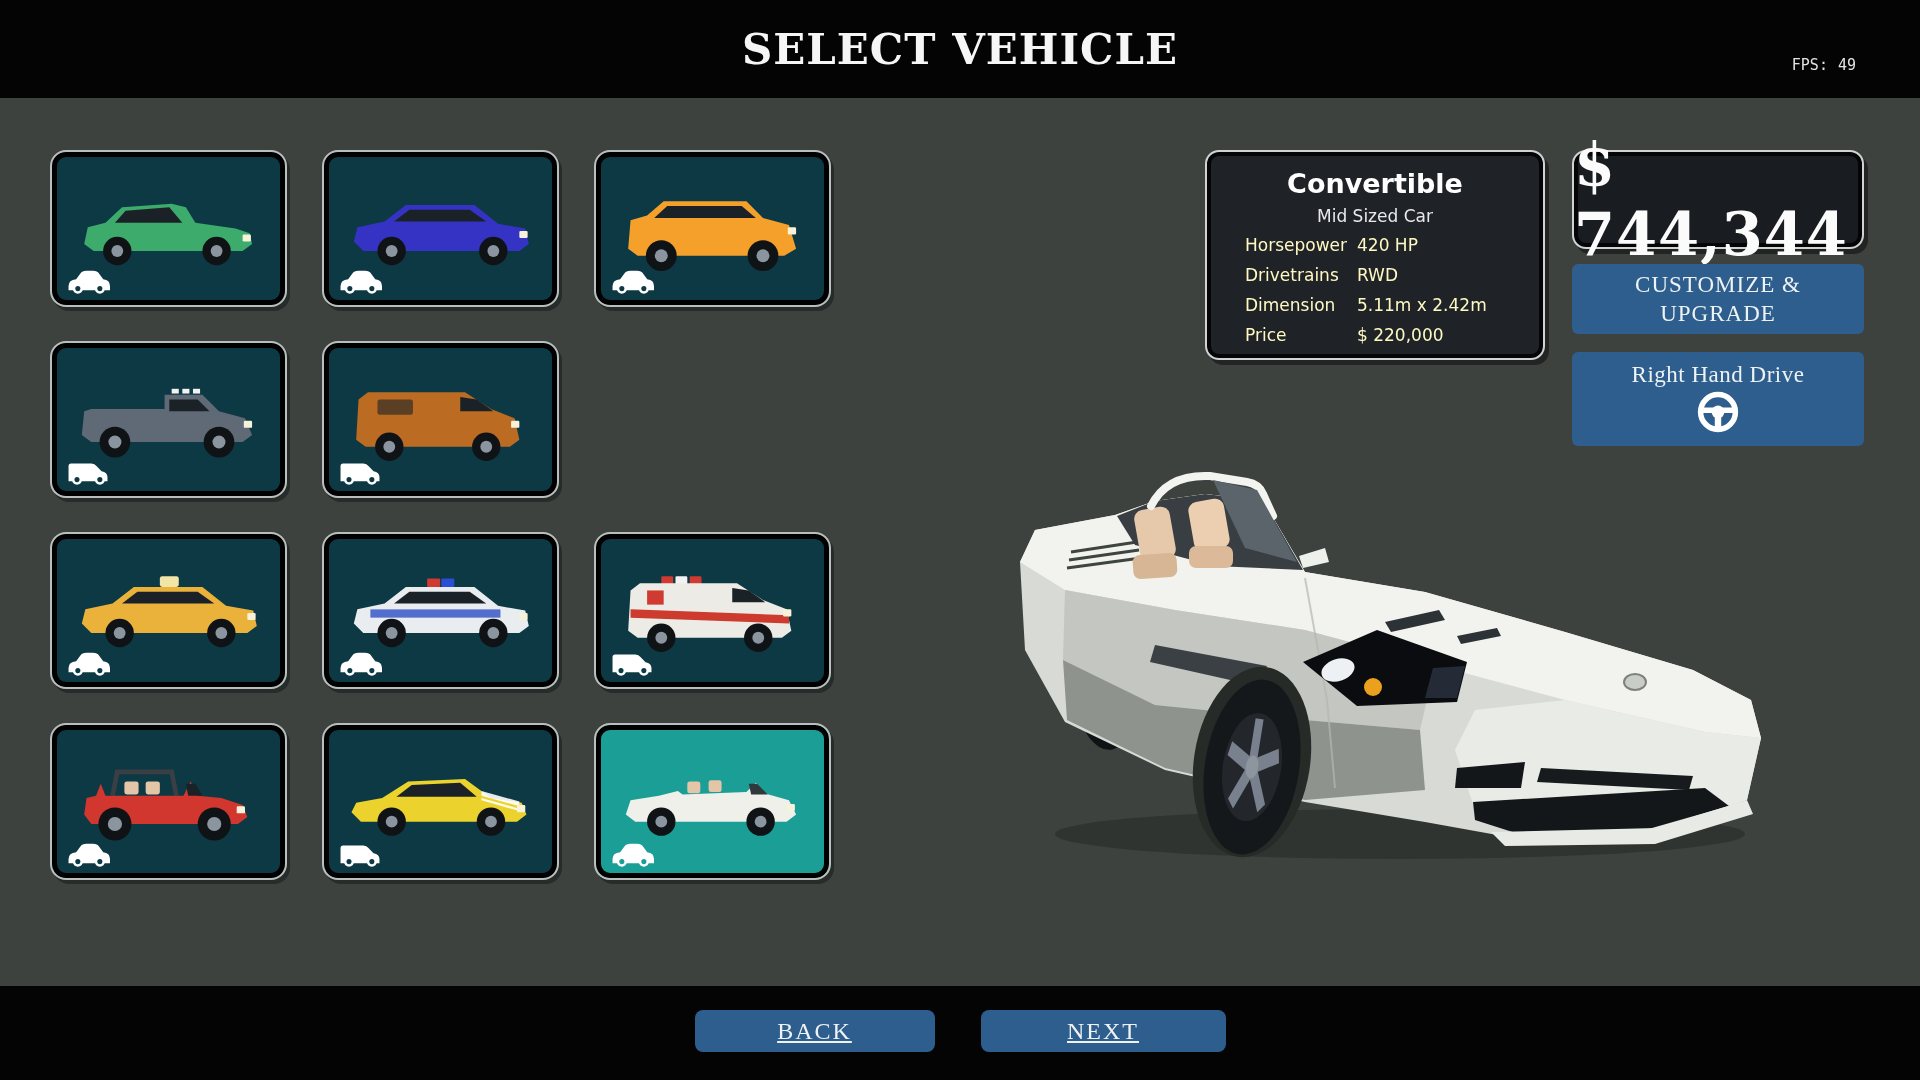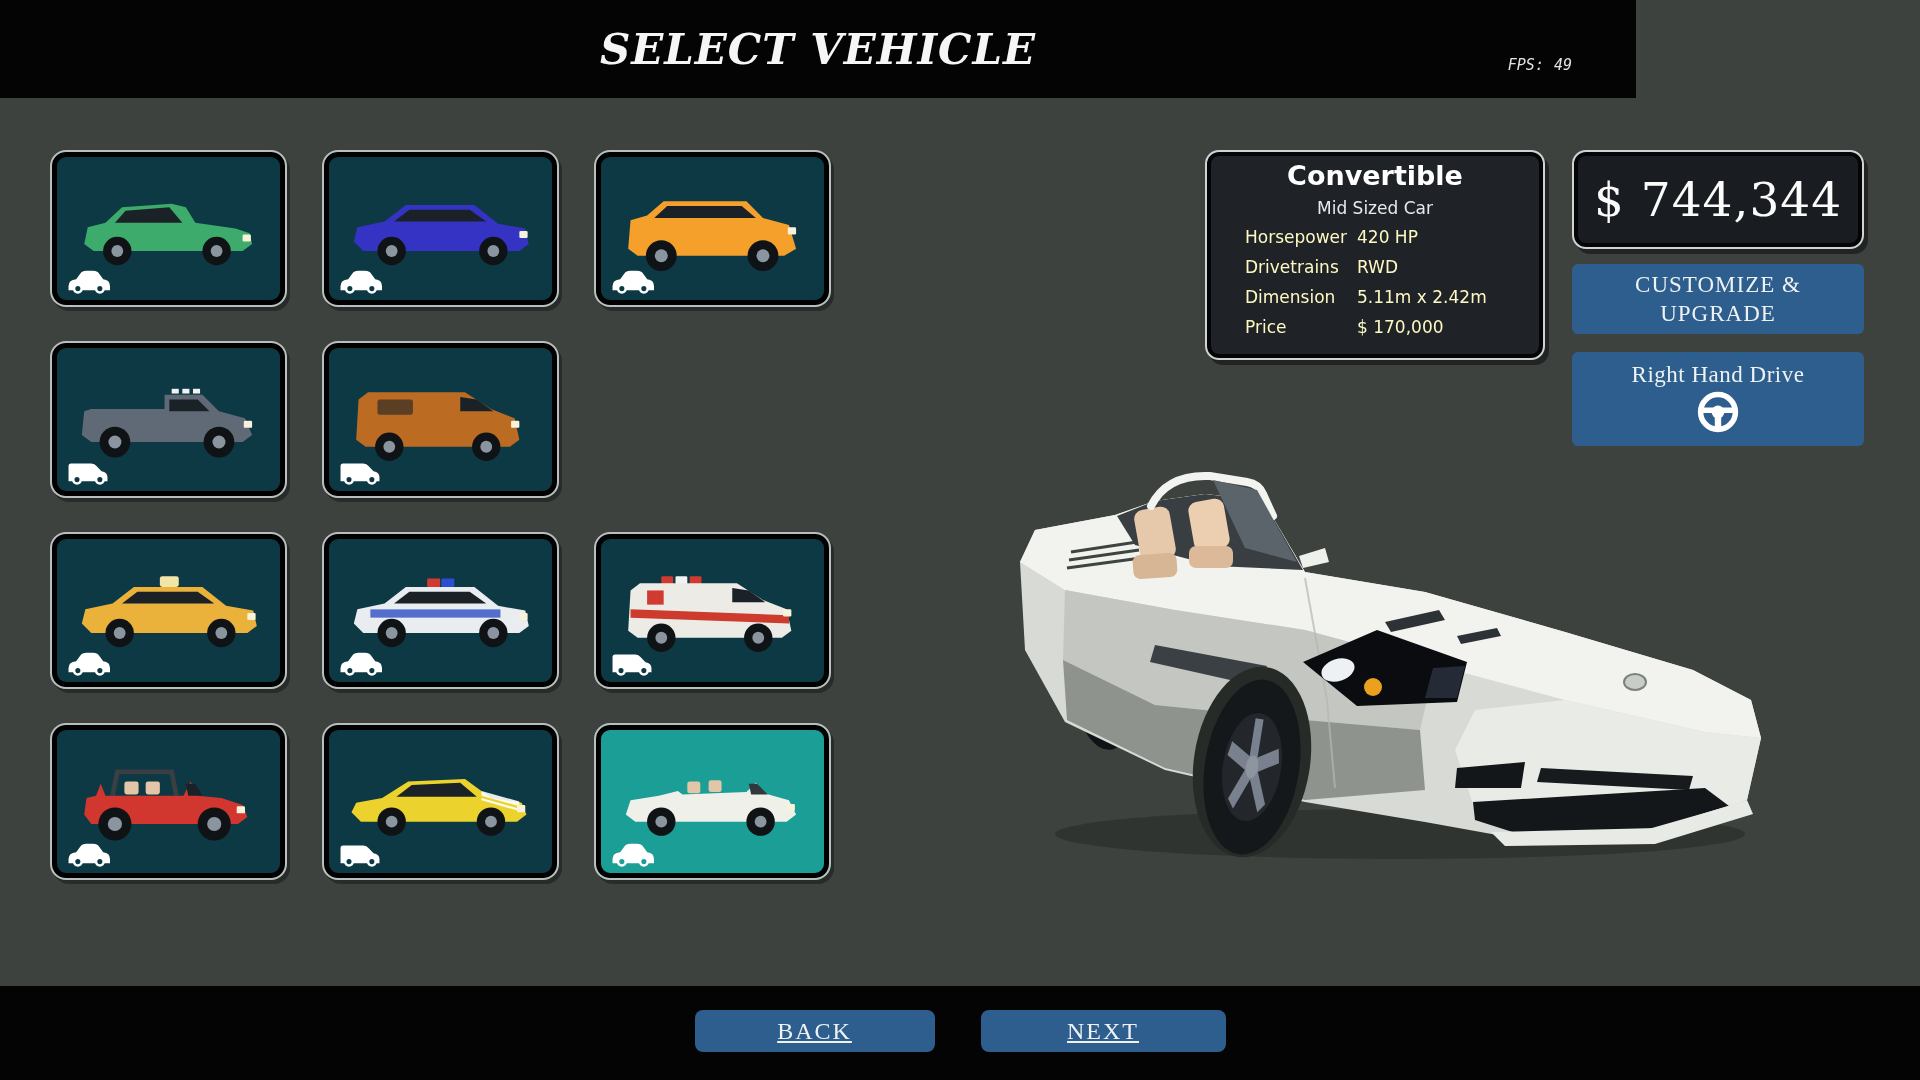--- a/index.html
+++ b/index.html
@@ -1,47 +1,47 @@
 <!DOCTYPE html>
 <html><head>
 <meta charset="utf-8">
 <style>
   html,body{margin:0;padding:0;background:#222;}
   .screen{position:relative;width:1920px;height:1080px;background:#3d423f;overflow:hidden;
           font-family:"DejaVu Sans",sans-serif;color:#f2f2f2;}
   
-  .topbar{position:absolute;left:0;top:0;width:1636px;height:98px;background:#040404;font-style:italic;}
+  .topbar{position:absolute;left:0;top:0;width:1920px;height:98px;background:#040404;}
   .title{position:absolute;left:0;top:0;width:100%;height:98px;display:flex;align-items:center;justify-content:center;
          font-family:"DejaVu Serif",serif;font-weight:bold;font-size:42px;letter-spacing:1px;color:#f6f6f6;}
   .fps{position:absolute;right:64px;top:24px;font-family:"DejaVu Sans Mono",monospace;font-size:15px;color:#e3e3e3;margin-top:32px;}
   .fps span{margin-left:10px;}
   .bottombar{position:absolute;left:0;top:986px;width:1920px;height:94px;background:#040404;
              display:flex;align-items:flex-start;justify-content:center;gap:46px;padding-top:24px;box-sizing:border-box;}
   .navbtn{width:240px;height:42px;background:#2d5e8d;border:none;border-radius:8px;color:#eef2f4;
           font-family:"Liberation Serif",serif;font-size:24px;letter-spacing:2px;display:flex;align-items:center;justify-content:center;cursor:pointer;text-decoration:underline;}
   .navbtn.next{width:245px;}
   
   .grid{position:absolute;left:50px;top:150px;display:grid;grid-template-columns:repeat(3,237px);
         grid-auto-rows:157px;gap:34px 35px;}
   .tile{position:relative;background:#0d3945;border:2px solid #b9bfbe;border-radius:16px;
         box-shadow:inset 0 0 0 5px #000, 3px 4px 0 rgba(0,0,0,.35);cursor:pointer;--hole:#0d3945;}
   .tile.selected{background:#1a9e96;--hole:#1a9e96;}
   .thumb{position:absolute;left:18px;top:12px;width:201px;height:122px;}
   .type-icon{position:absolute;left:14px;bottom:10px;width:44px;height:28px;}
   
   .panel{position:absolute;box-sizing:border-box;border:2px solid #cfd3d2;border-radius:14px;
          box-shadow:inset 0 0 0 4px #050507, 4px 5px 0 rgba(0,0,0,.45);}
-  .info-panel{left:1205px;top:150px;width:340px;height:210px;background:#1f2227;padding-top:8px;}
+  .info-panel{left:1205px;top:150px;width:340px;height:210px;background:#1f2227;padding-top:16px;}
   .info-title{text-align:center;font-size:27px;font-weight:bold;color:#fff;}
   .info-sub{text-align:center;font-size:17px;color:#e9e9e9;margin-top:7px;}
   .spec{display:flex;margin-top:9px;font-size:17px;color:#fef9c3;line-height:21px;}
   .spec .lbl{width:150px;padding-left:38px;box-sizing:border-box;}
   .price-panel{left:1572px;top:150px;width:292px;height:99px;background:#191c20;
                display:flex;align-items:center;justify-content:center;
-               font-family:"DejaVu Serif",serif;font-weight:normal;font-size:47px;letter-spacing:1px;color:#fbfbfb;}
+               font-family:"DejaVu Serif",serif;font-weight:bold;font-size:59px;letter-spacing:1px;color:#fbfbfb;}
   .bluebtn{position:absolute;box-sizing:border-box;background:#2d5e8d;border:none;border-radius:6px;color:#eef2f3;
            font-family:"Liberation Serif",serif;cursor:pointer;}
   .customize-btn{left:1572px;top:264px;width:292px;height:70px;font-size:23px;line-height:29px;letter-spacing:1px;
                  display:flex;align-items:center;justify-content:center;text-align:center;flex-direction:column;}
   .rhd-btn{left:1572px;top:352px;width:292px;height:94px;font-size:23px;letter-spacing:.5px;
            display:flex;align-items:center;flex-direction:column;padding-top:10px;}
   .rhd-btn svg{width:44px;height:44px;margin-top:2px;}
   
   .showcase{position:absolute;left:1005px;top:470px;width:810px;height:405px;}
   .hidden-defs{position:absolute;width:0;height:0;overflow:hidden;}
@@ -305,21 +305,21 @@
     <div class="spec">
       <div class="lbl">Drivetrains</div>
       <div class="val">RWD</div>
     </div>
     <div class="spec">
       <div class="lbl">Dimension</div>
       <div class="val">5.11m x 2.42m</div>
     </div>
     <div class="spec">
       <div class="lbl">Price</div>
-      <div class="val">$ 170,000</div>
+      <div class="val">$ 220,000</div>
     </div>
   </div>
 
   <div class="panel price-panel">
     <span>$ 744,344</span>
   </div>
   <button class="bluebtn customize-btn">
     <span>CUSTOMIZE &amp;</span>
     <span>UPGRADE</span>
   </button>

